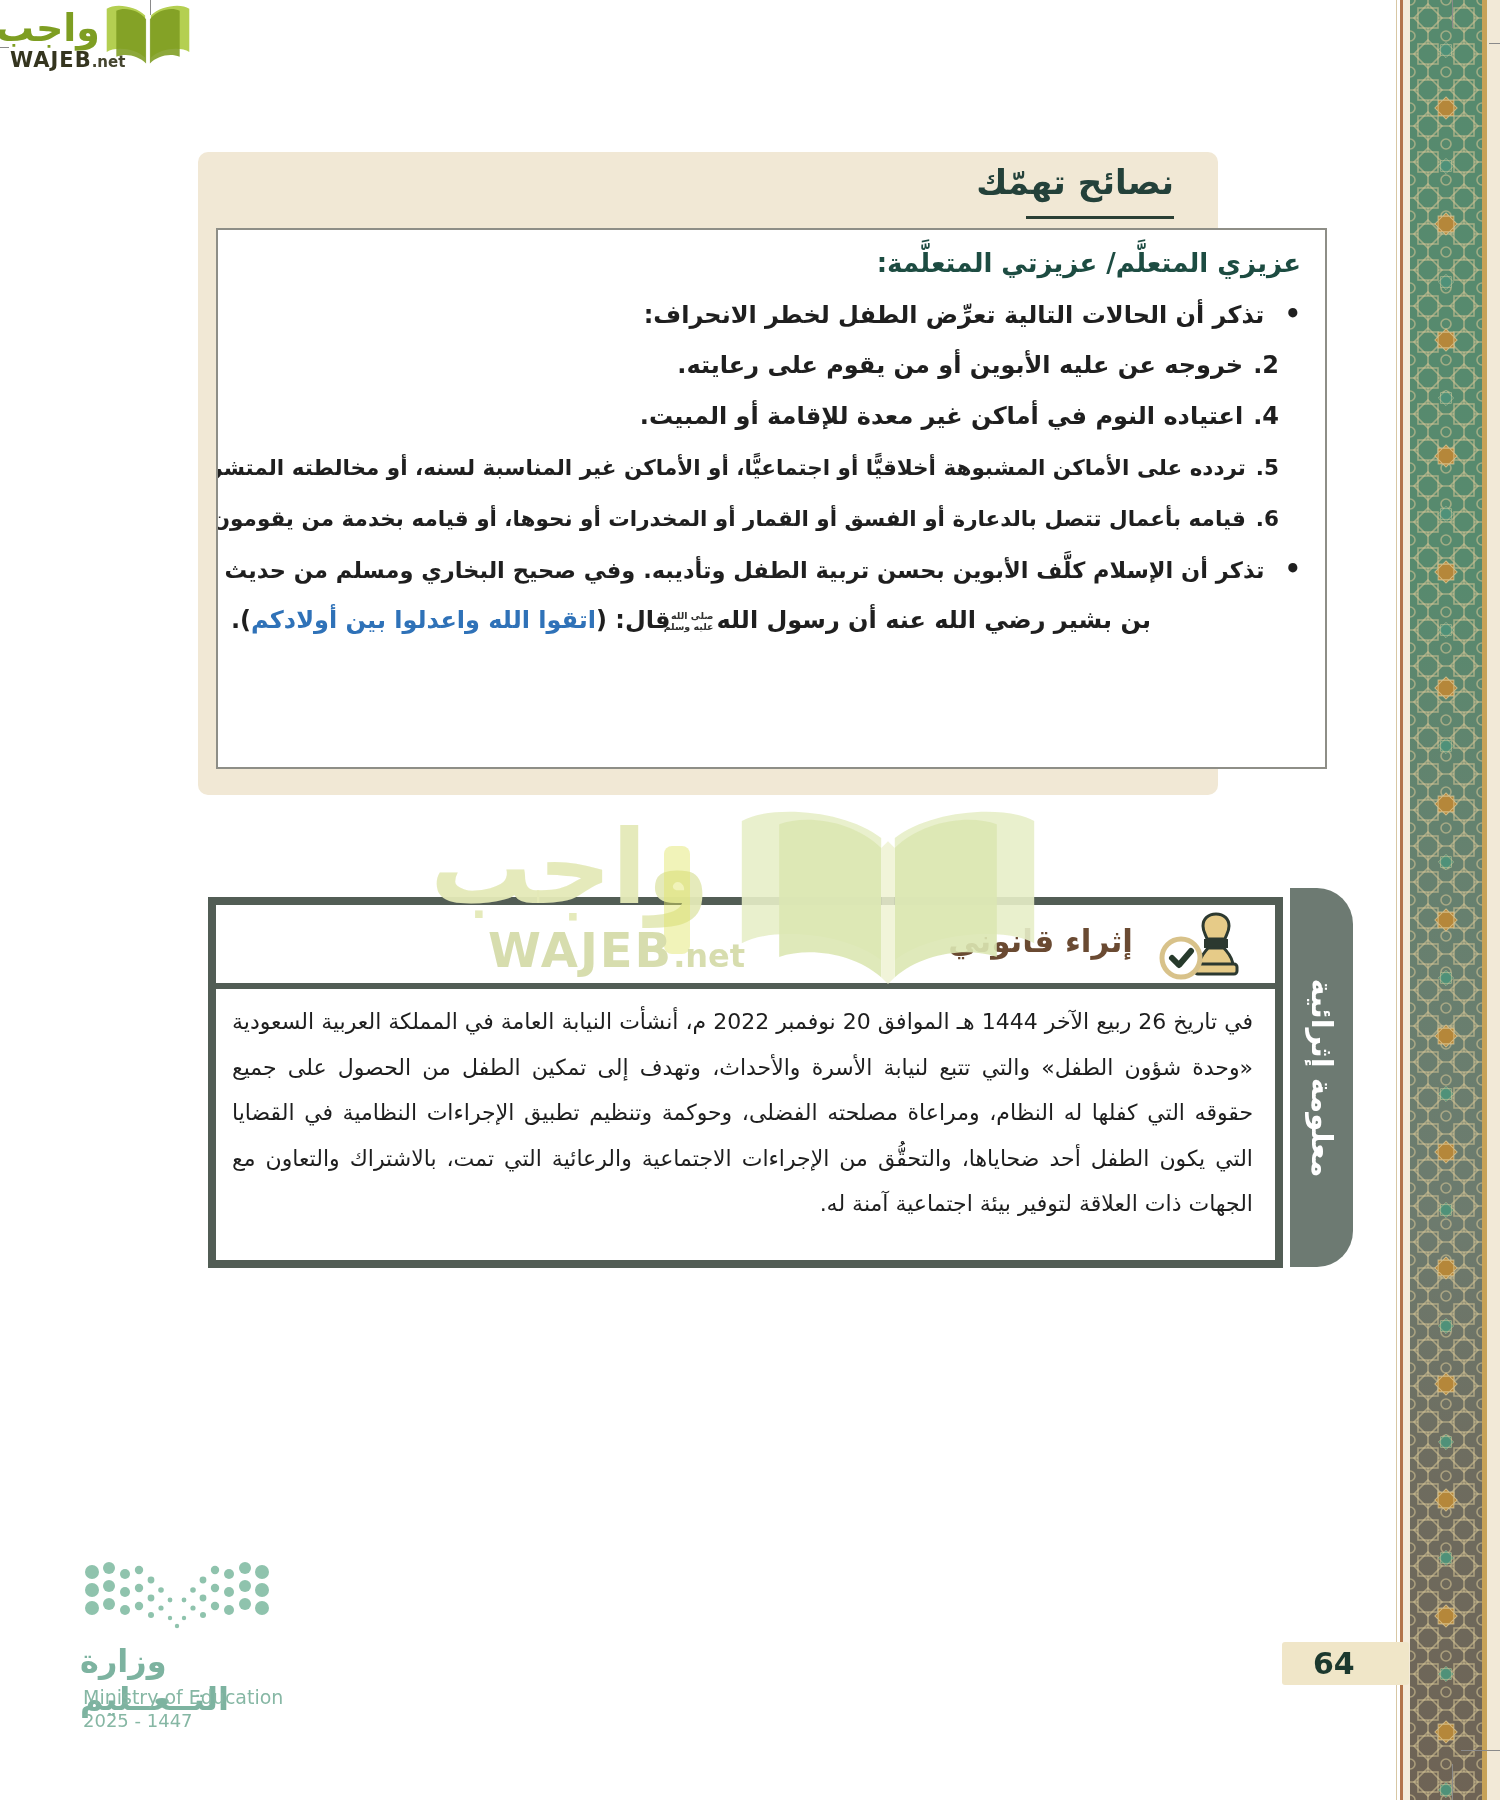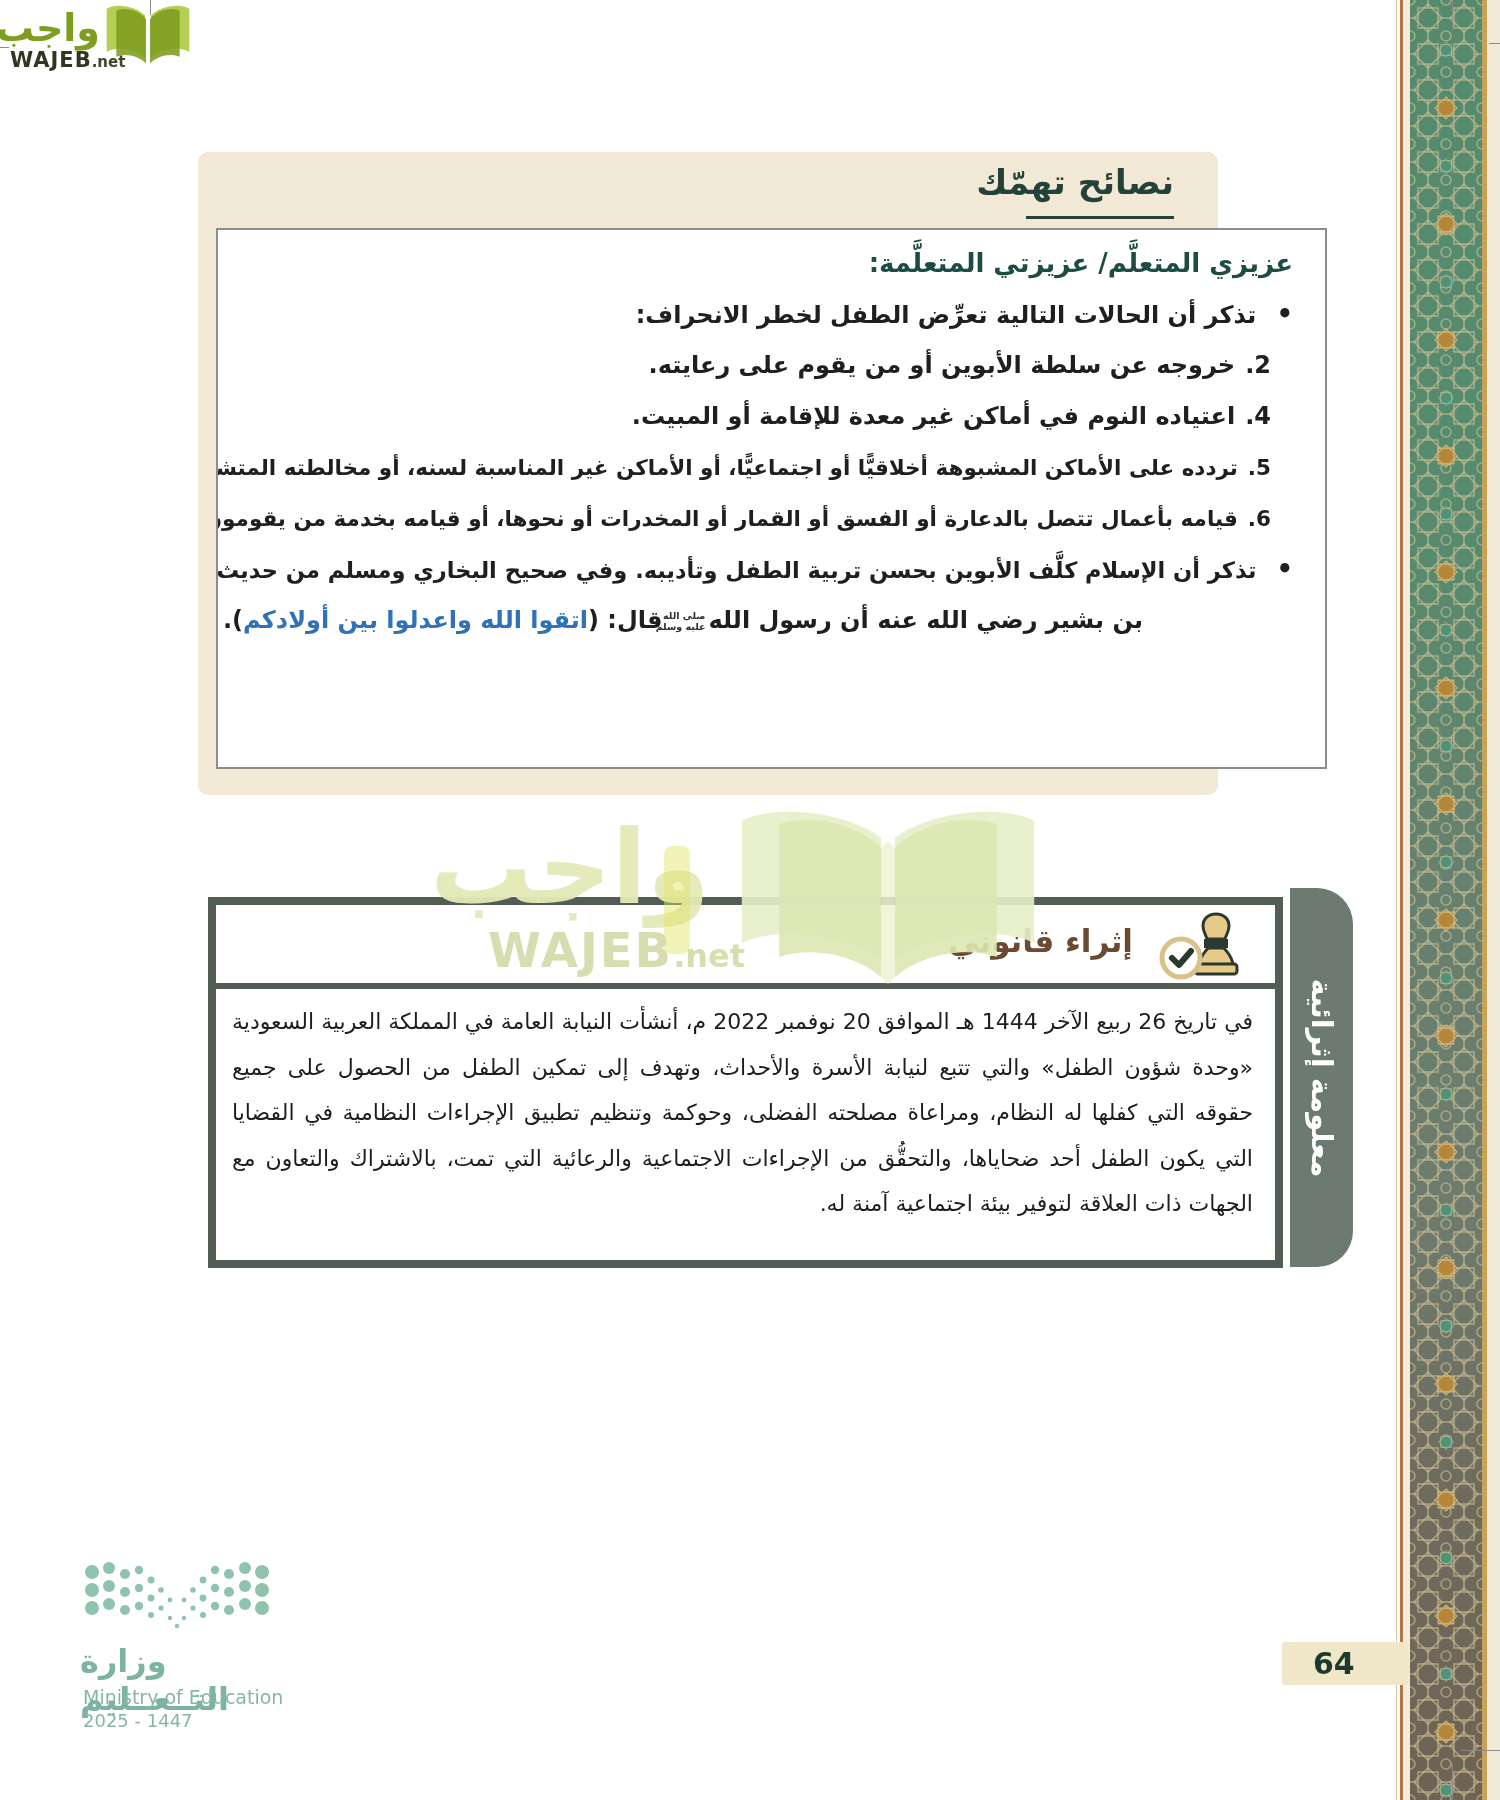--- a/index.html
+++ b/index.html
@@ -26,21 +26,21 @@
 
   
   .cream-box { position:absolute; left:198px; top:152px; width:1020px; height:643px;
                background:#f1e8d5; border-radius:10px; z-index:1; }
   .tips-title { position:absolute; right:44px; top:10px; font-size:34px; font-weight:bold;
                 color:#24413a; direction:rtl; }
   .tips-underline { position:absolute; right:44px; top:64px; width:148px; height:3px;
                     background:#2a3f35; }
   .tips-inner { position:absolute; left:18px; top:76px; width:1111px; height:541px;
                 background:#ffffff; border:2px solid #8e8e87; direction:rtl;
-                padding:8px 32px 0 18px; overflow:hidden; }
+                padding:8px 24px 0 18px; overflow:hidden; }
   .tline { height:51px; line-height:51px; white-space:nowrap; text-align:right;
            color:#1f1f1f; font-weight:bold; font-size:24px; }
   .tline.greet { color:#1d4c42; font-size:26px; }
   .tline.blt .bullet { font-size:26px; margin-left:20px; }
   .tline.item { padding-right:22px; }
   .tline .num { margin-left:10px; }
   .tline.small { font-size:21.5px; }
   .tline.med { font-size:22.5px; }
   .tline.hadith2 { padding-right:150px; font-size:24px; }
   .pbuh { display:inline-block; width:40px; vertical-align:middle; text-align:left;
@@ -117,21 +117,21 @@
   <path d="M48 18 C40 8 26 5 17 9 L17 57 C27 53 40 56 48 64 Z" fill="#7d9c20" opacity="0.88"></path>
   <path d="M52 18 C60 8 74 5 83 9 L83 57 C73 53 60 56 52 64 Z" fill="#7d9c20" opacity="0.88"></path>
 </svg>
 
 <div class="cream-box">
   <div class="tips-title">نصائح تهمّك</div>
   <div class="tips-underline"></div>
   <div class="tips-inner">
     <div class="tline greet">عزيزي المتعلَّم/ عزيزتي المتعلَّمة:</div>
     <div class="tline blt"><span class="bullet">•</span><span>تذكر أن الحالات التالية تعرِّض الطفل لخطر الانحراف:</span></div>
-    <div class="tline item"><span class="num">2.</span><span>خروجه عن سلطة الأبوين أو من يقوم على رعايته.</span></div>
+    <div class="tline item"><span class="num">2.</span><span>خروجه عن عليه الأبوين أو من يقوم على رعايته.</span></div>
     <div class="tline item"><span class="num">4.</span><span>اعتياده النوم في أماكن غير معدة للإقامة أو المبيت.</span></div>
     <div class="tline item small"><span class="num">5.</span><span>تردده على الأماكن المشبوهة أخلاقيًّا أو اجتماعيًّا، أو الأماكن غير المناسبة لسنه، أو مخالطته المتشردين أو الفاسدين.</span></div>
     <div class="tline item small"><span class="num">6.</span><span>قيامه بأعمال تتصل بالدعارة أو الفسق أو القمار أو المخدرات أو نحوها، أو قيامه بخدمة من يقومون بها.</span></div>
     <div class="tline blt med"><span class="bullet">•</span><span>تذكر أن الإسلام كلَّف الأبوين بحسن تربية الطفل وتأديبه. وفي صحيح البخاري ومسلم من حديث النعمان</span></div>
     <div class="tline hadith2"><span>بن بشير رضي الله عنه أن رسول الله</span><span class="pbuh"><span>صلى الله</span><br><span>عليه وسلم</span></span><span>قال: (</span><span class="quote-blue">اتقوا الله واعدلوا بين أولادكم</span><span>).</span></div>
   </div>
 </div>
 
 <div class="wm wm-ar">واجب</div>
 <div class="wm wm-bar"></div>

